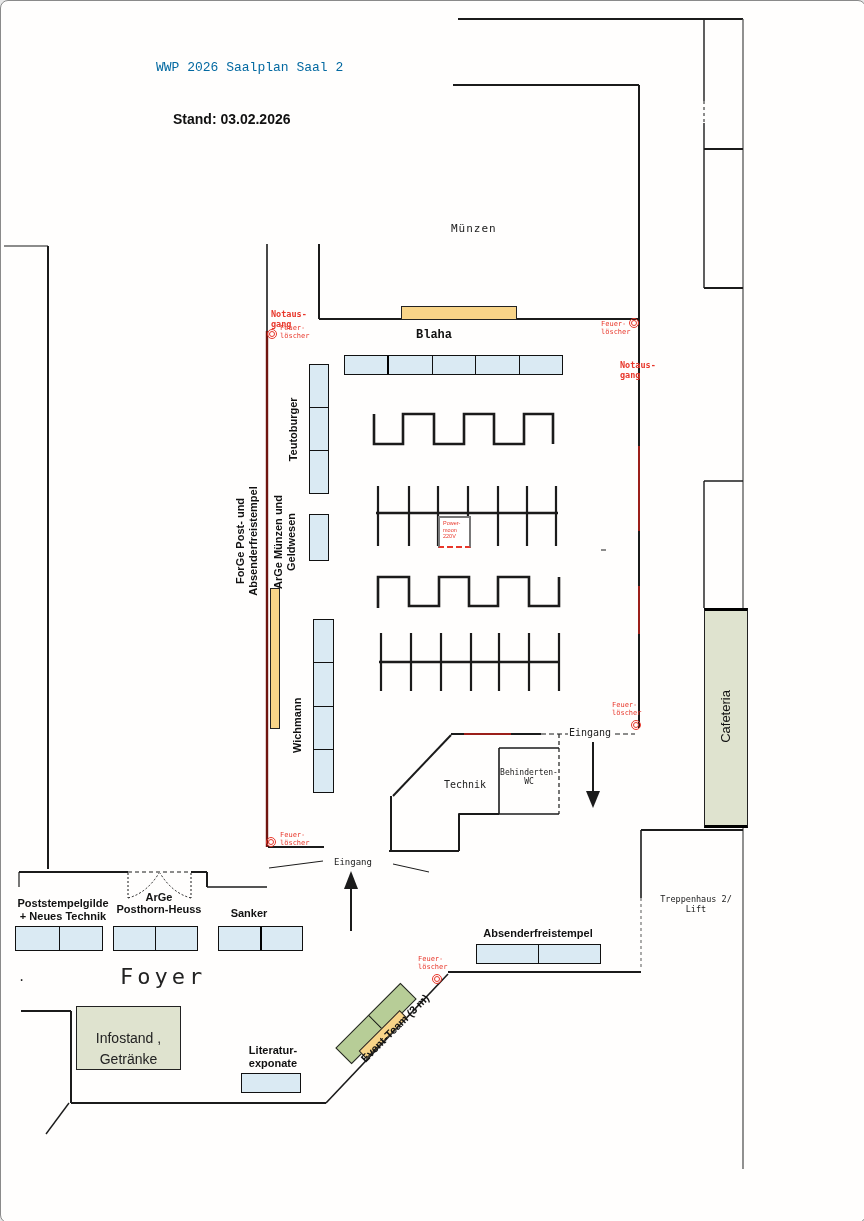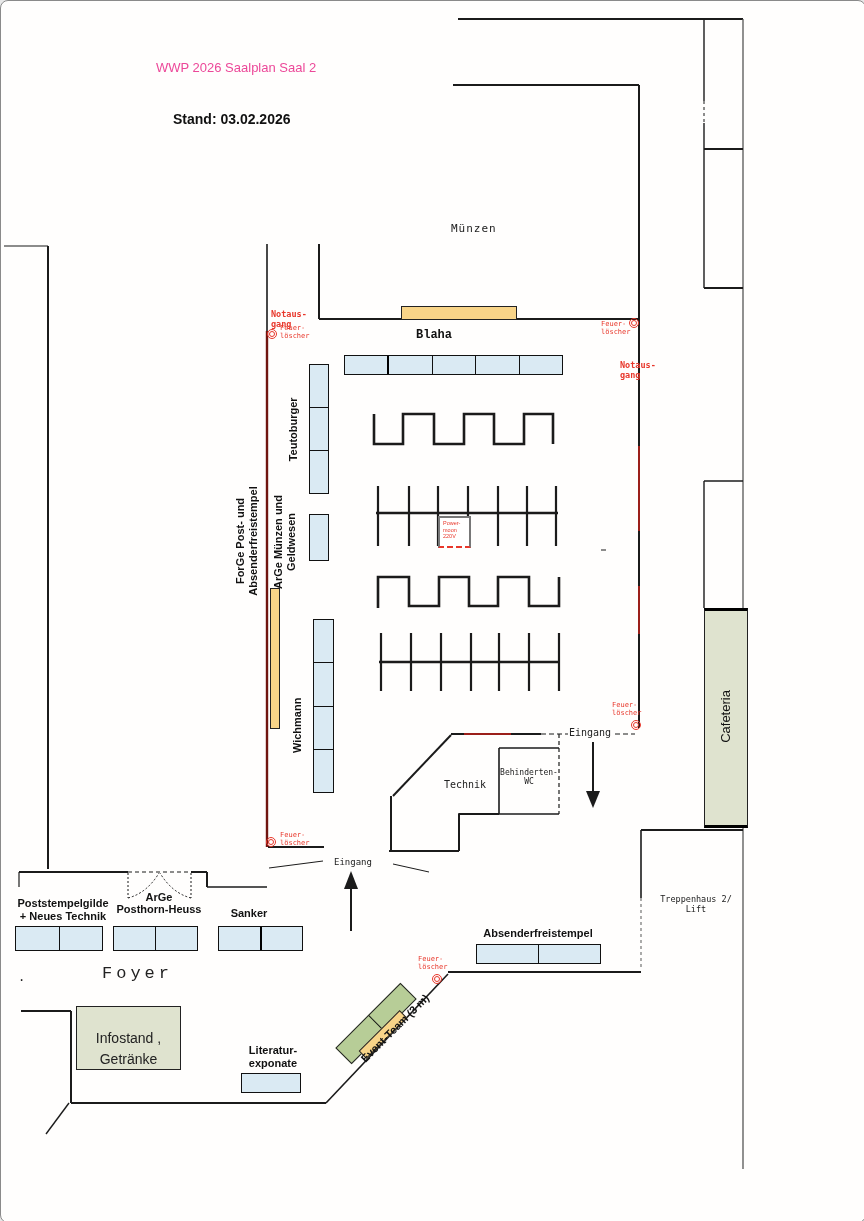--- a/index.html
+++ b/index.html
@@ -112,34 +112,34 @@
       <path d="M373,413 V443 H402 V413 H433 V443 H463 V413 H493 V443 H523 V413 H552 V443" stroke-width="2.6"></path>
       <path d="M375,512 H557" stroke-width="2.4"></path>
       <path d="M377,485 V545 M408,485 V545 M437,485 V545 M467,485 V545 M497,485 V545 M526,485 V545 M555,485 V545" stroke-width="2.2"></path>
       <path d="M377,607 V576 H408 V605 H438 V576 H468 V605 H497 V576 H528 V605 H558 V576" stroke-width="2.6"></path>
       <path d="M378,661 H558" stroke-width="2.4"></path>
       <path d="M380,632 V690 M410,632 V690 M440,632 V690 M470,632 V690 M498,632 V690 M528,632 V690 M558,632 V690" stroke-width="2.2"></path>
       <path d="M600,549 h5" stroke-width="1"></path>
     </g>
   </svg>
 
-  <div class="lbl sans" style="left:155px;top:60px;font-size:13px;color:#ec4899;">WWP 2026 Saalplan Saal 2</div>
+  <div class="lbl sans" style="left:155px;top:60px;font-size:13px;color:#0369a1;font-family:Liberation Mono, monospace;">WWP 2026 Saalplan Saal 2</div>
   <div class="lbl sans bold" style="left:172px;top:110px;font-size:14px;">Stand: 03.02.2026</div>
 
   <div class="lbl map" style="left:450px;top:222px;font-size:11px;letter-spacing:1px;">Münzen</div>
   <div class="lbl map" style="left:436px;top:778px;font-size:10px;margin-left:7px;">Technik</div>
   <div class="lbl map ctr" style="left:496px;top:767px;width:64px;font-size:8px;line-height:9px;">
     <span class="ln">Behinderten-</span>
     <span class="ln">WC</span>
   </div>
   <div class="lbl map ctr" style="left:650px;top:893px;width:90px;font-size:8.5px;line-height:10px;">
     <span class="ln">Treppenhaus 2/</span>
     <span class="ln">Lift</span>
   </div>
-  <div class="lbl map" style="left:101px;top:963px;font-size:17px;letter-spacing:4px;font-family:Liberation Mono, monospace;">Foyer</div>
+  <div class="lbl map" style="left:119px;top:963px;font-size:22px;letter-spacing:4px;">Foyer</div>
   <div class="lbl map" style="left:17px;top:970px;font-size:12px;">.</div>
   <div class="lbl map" style="left:568px;top:726px;font-size:10px;">Eingang</div>
   <div class="lbl map" style="left:333px;top:856px;font-size:9px;">Eingang</div>
 
   <div class="box" style="left:703px;top:607px;width:44px;height:220px;background:var(--zone-green);
        border:1px solid #222;border-top:3px solid #000;border-bottom:3px solid #000;"></div>
   <div class="lbl sans ctr rot90" style="left:625px;top:708px;width:200px;font-size:13px;">Cafeteria</div>
 
   <div class="lbl map red bold" style="left:270px;top:308px;font-size:8.5px;line-height:10px;">
     <span class="ln">Notaus-</span>

